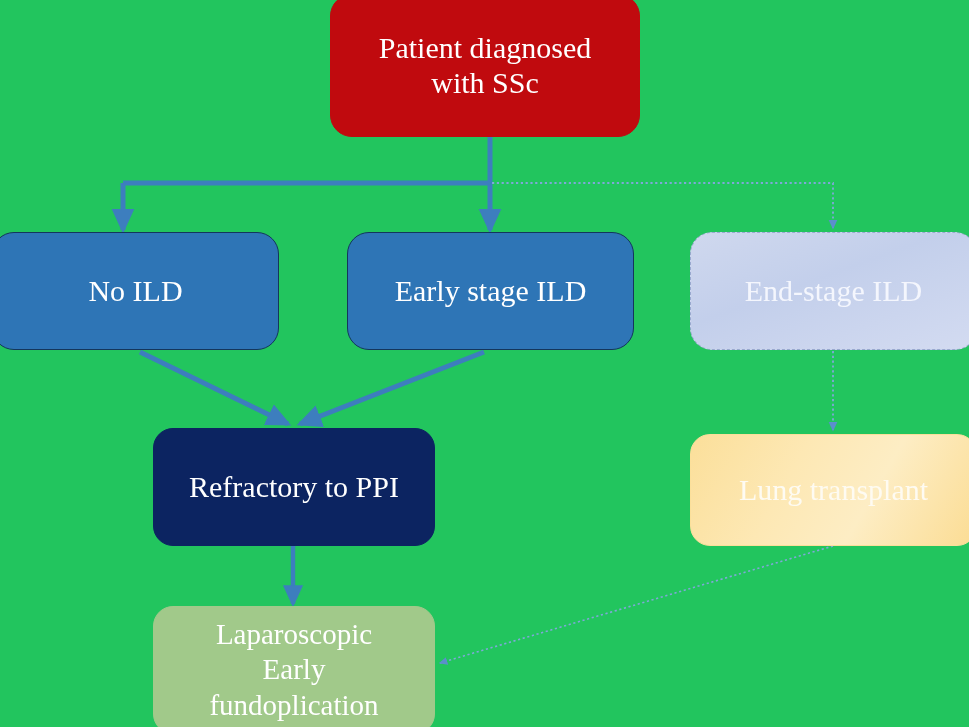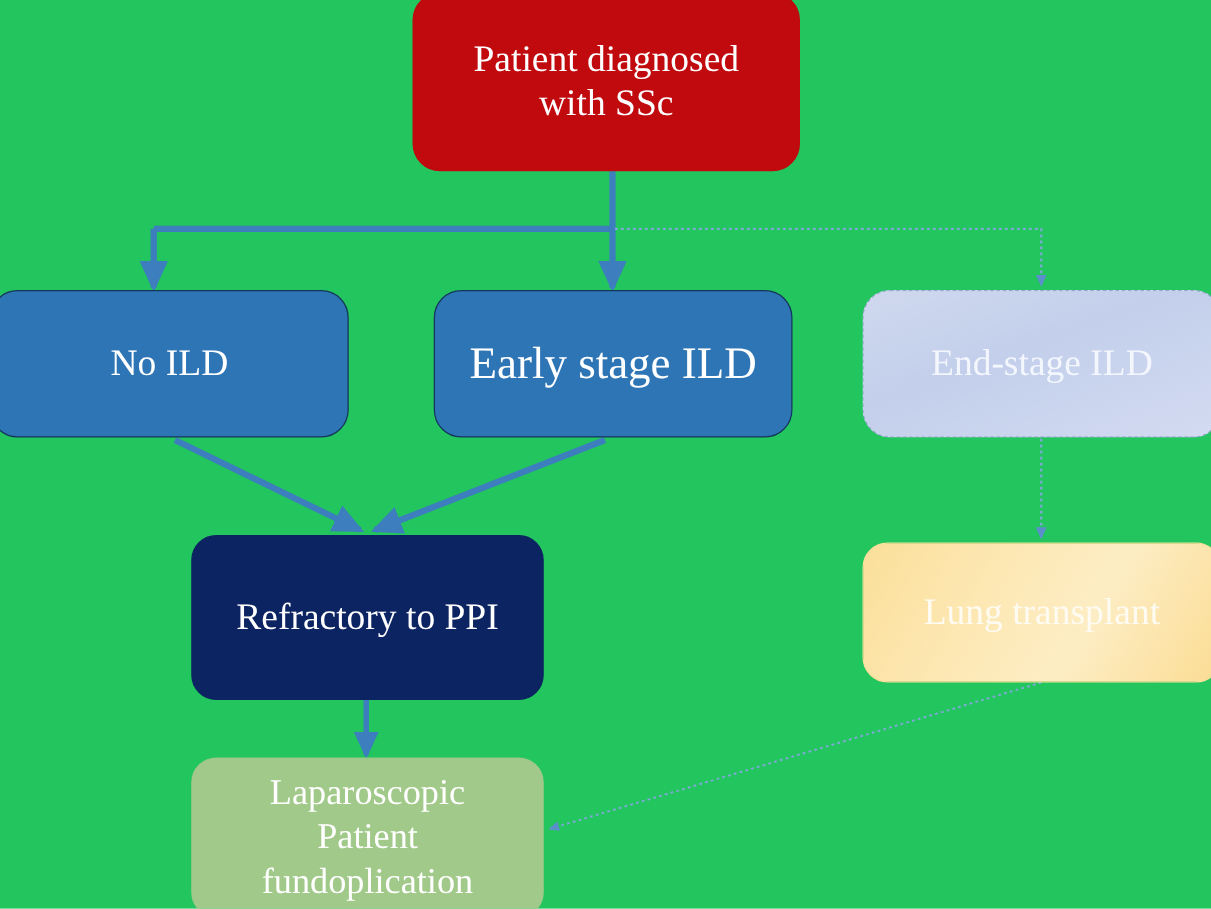--- a/index.html
+++ b/index.html
@@ -69,42 +69,42 @@
 
   
   #node-early-ild {
     left: 347px;
     top: 232px;
     width: 287px;
     height: 118px;
     background: #2e75b6;
     border: 1.6px solid #14365c;
     border-radius: 22px;
-    font-size: 36px;
+    font-size: 30px;
   }
 
   
   #node-end-ild {
     left: 690px;
     top: 232px;
     width: 287px;
     height: 118px;
     background: linear-gradient(160deg, #cfd8ee 0%, #c3cfeb 42%, #d3dbf1 100%);
     border: 1.3px dashed #9aa9cf;
     border-radius: 22px;
     font-size: 30px;
     color: #f4f6fd;
   }
 
   
   #node-refractory {
     left: 153px;
     top: 428px;
     width: 282px;
-    height: 132px;
+    height: 118px;
     background: #0c2461;
     border: 1.4px solid #0c2461;
     border-radius: 20px;
     font-size: 30px;
   }
 
   
   #node-lung {
     left: 690px;
     top: 434px;
@@ -186,17 +186,17 @@
   <div class="node" id="node-refractory">
     <span class="label">Refractory to PPI</span>
   </div>
 
   <div class="node" id="node-lung">
     <span class="label">Lung transplant</span>
   </div>
 
   <div class="node" id="node-lap">
     <span class="label">Laparoscopic
-Patient
+Early
 fundoplication</span>
   </div>
 
 </div>
 
 </body></html>

